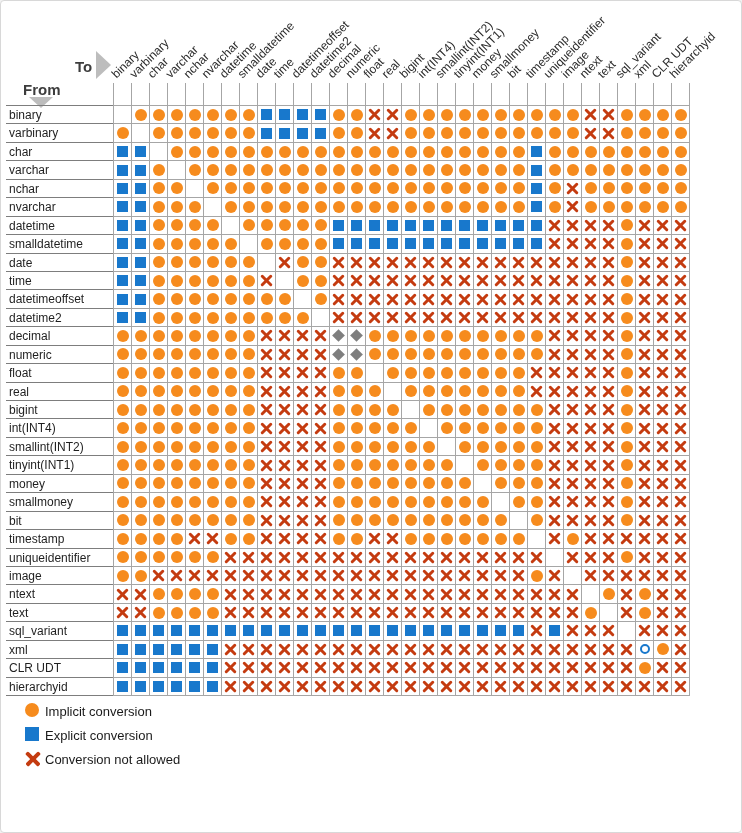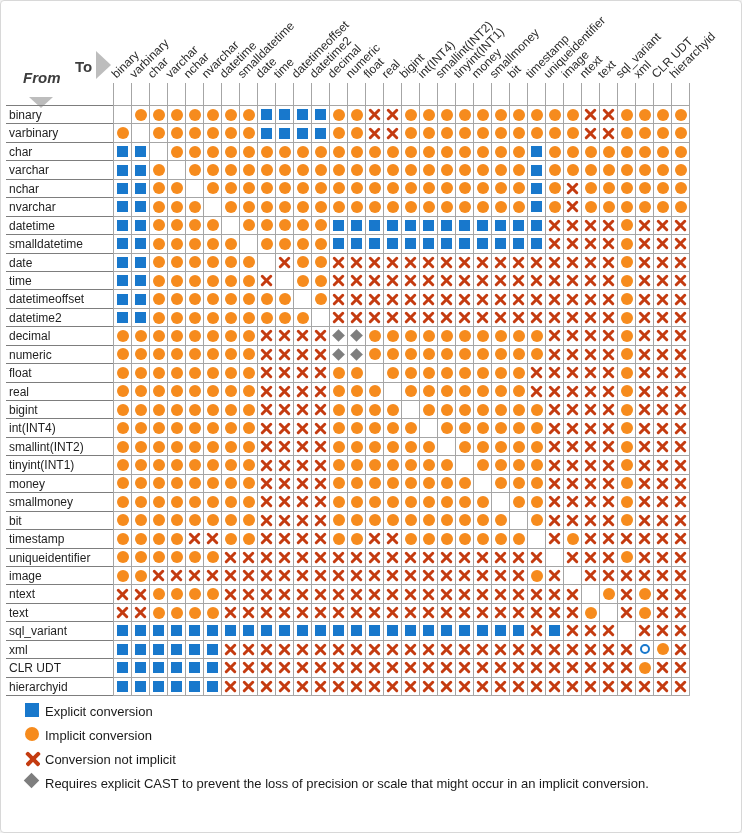--- a/index.html
+++ b/index.html
@@ -2,21 +2,21 @@
 <html><head>
 <meta charset="utf-8">
 <style>
   html,body{margin:0;padding:0;background:#f2f2f2;}
   .screen{
     position:relative;width:742px;height:833px;background:#ffffff;
     border:1px solid #d8d8d8;border-radius:4px;box-sizing:border-box;
     font-family:"Liberation Sans", sans-serif;overflow:hidden;
   }
   .from-label,.to-label{position:absolute;font-size:15px;font-weight:600;color:#3d3d3d;}
-  .from-label{left:22px;top:68px;font-style:italic;}
+  .from-label{left:22px;top:80px;}
   .to-label{left:74px;top:57px;}
   .tri-right{position:absolute;left:95px;top:50px;width:0;height:0;
     border-left:15px solid #bdbdbd;border-top:14px solid transparent;border-bottom:14px solid transparent;}
   .tri-down{position:absolute;left:28px;top:96px;width:0;height:0;
     border-top:11px solid #bdbdbd;border-left:12px solid transparent;border-right:12px solid transparent;}
 
   .row-labels{position:absolute;left:5px;top:104px;width:107px;border-top:1px solid #7d7d7d;box-sizing:border-box;}
   .rowlabel{height:18.45px;line-height:18.45px;font-size:12px;color:#1f1f1f;
     padding-left:3px;border-bottom:1px solid #7d7d7d;box-sizing:border-box;white-space:nowrap;}
 
@@ -3185,37 +3185,31 @@
         <span class="sy sy-X"></span>
       </div>
       <div class="cell" title="hierarchyid → hierarchyid">
         <span class="sy sy-X"></span>
       </div>
     </div>
 
   <div class="legend">
     <div class="legend-item">
       <span class="legend-icon">
+          <span class="sy sy-I lg"></span>
+        </span>
+      <span class="legend-text">Implicit conversion</span>
+    </div>
+    <div class="legend-item">
+      <span class="legend-icon">
           <span class="sy sy-E lg"></span>
         </span>
       <span class="legend-text">Explicit conversion</span>
     </div>
     <div class="legend-item">
       <span class="legend-icon">
-          <span class="sy sy-I lg"></span>
-        </span>
-      <span class="legend-text">Implicit conversion</span>
-    </div>
-    <div class="legend-item">
-      <span class="legend-icon">
           <span class="sy sy-X lg"></span>
         </span>
-      <span class="legend-text">Conversion not implicit</span>
-    </div>
-    <div class="legend-item">
-      <span class="legend-icon">
-          <span class="sy sy-D lg"></span>
-        </span>
-      <span class="legend-text">Requires explicit CAST to prevent the loss of precision or scale that might occur in an implicit conversion.</span>
+      <span class="legend-text">Conversion not allowed</span>
     </div>
   </div>
 
 </div>
 
 </body></html>

